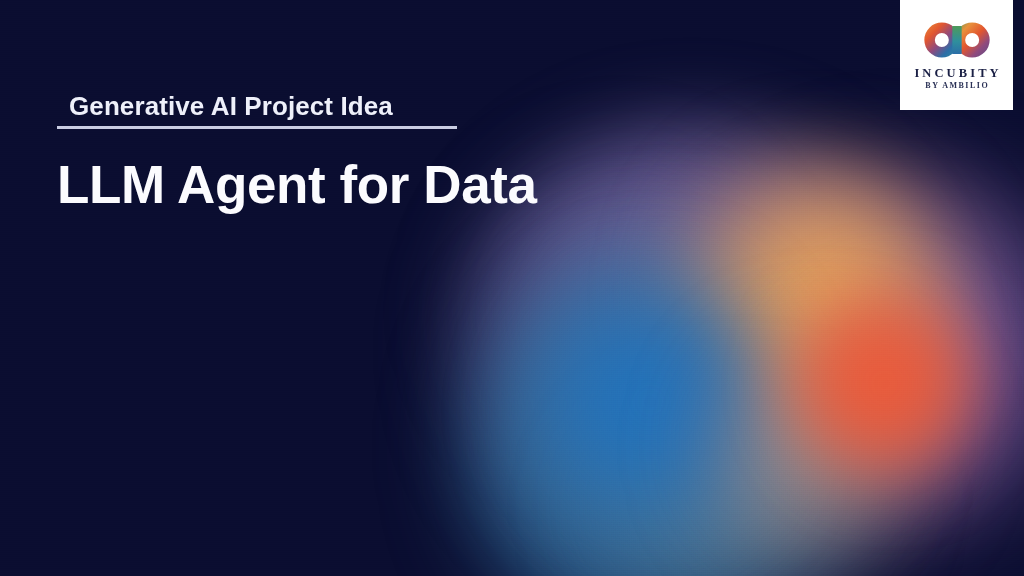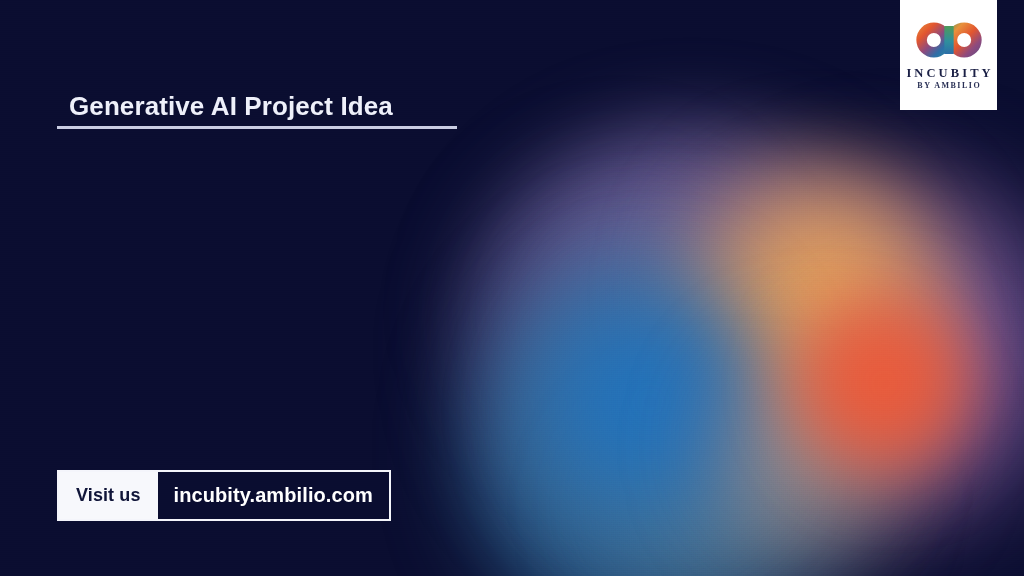--- a/index.html
+++ b/index.html
@@ -217,21 +217,21 @@
     font-weight: bold;
     letter-spacing: 0.1px;
     white-space: nowrap;
   }
 
   
   .logo-card {
     position: absolute;
     left: 900px;
     top: 0;
-    width: 97px;
+    width: 113px;
     height: 110px;
     background: #ffffff;
     z-index: 6;
     display: flex;
     flex-direction: column;
     align-items: center;
     justify-content: center;
   }
   .logo-mark {
     width: 70px;
@@ -276,27 +276,24 @@
     <div class="orb orb-red"></div>
     <div class="grain"></div>
   </div>
 
   <div class="content">
     <p class="eyebrow">Generative AI Project Idea</p>
 
     <div class="rule"></div>
 
     <h1 class="headline">
+      <span class="line">LLM Agent for Data</span>
     </h1>
   </div>
 
-  <div class="cta">
-    <span class="cta-label">Visit us</span>
-    <span class="cta-url">incubity.ambilio.com</span>
-  </div>
 
   <div class="logo-card">
     <span>
       <svg class="logo-mark" viewBox="0 0 120 68" xmlns="http://www.w3.org/2000/svg">
         <defs>
           <linearGradient id="gLeft" x1="0" y1="0" x2="1" y2="1">
             <stop offset="0%" stop-color="#e8913c"></stop>
             <stop offset="28%" stop-color="#e2562f"></stop>
             <stop offset="52%" stop-color="#8e4a7e"></stop>
             <stop offset="74%" stop-color="#2c6fa8"></stop>

